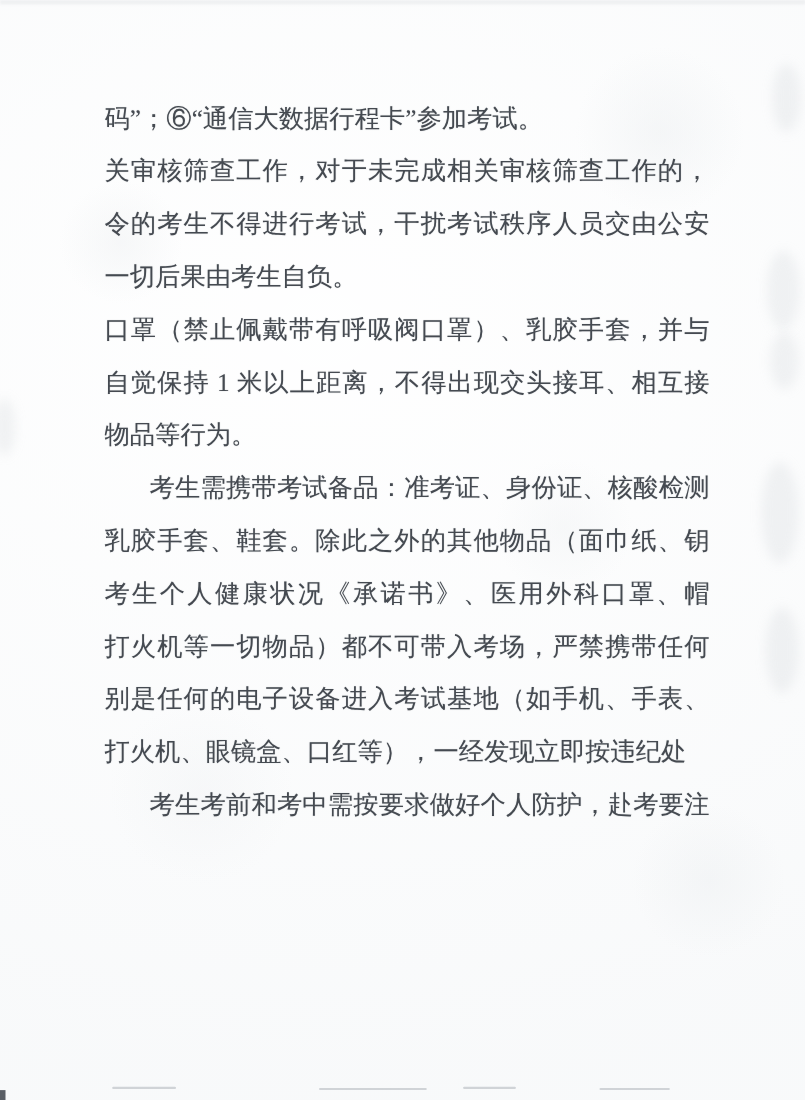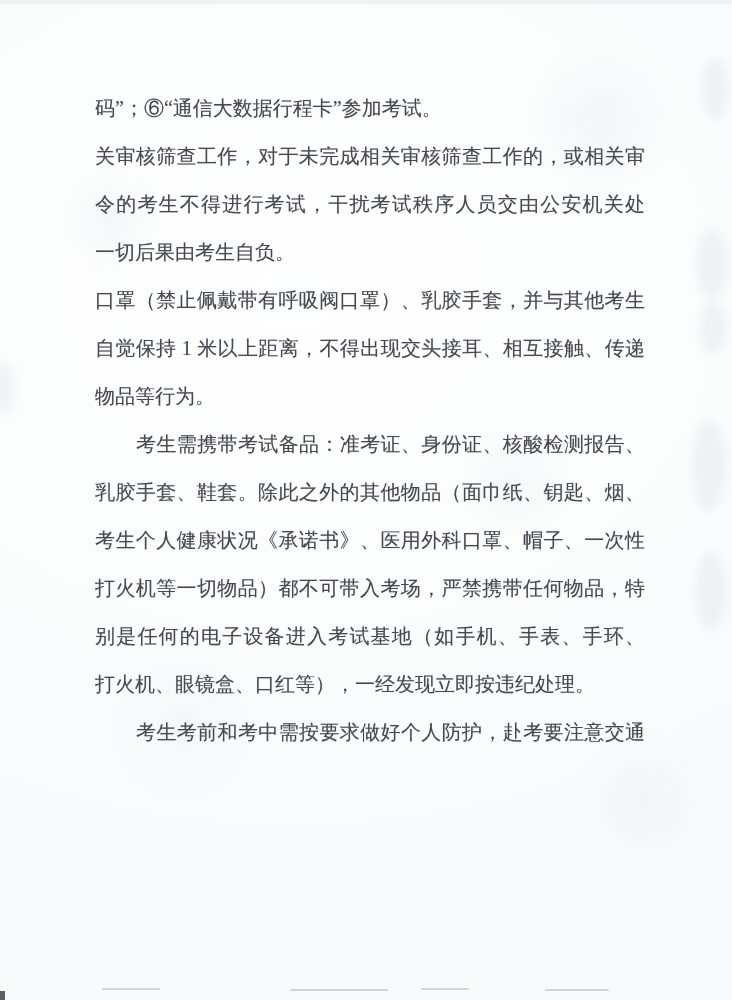--- a/index.html
+++ b/index.html
@@ -34,21 +34,21 @@
     position: absolute;
     left: 95px;
     top: 84px;
     width: 550px;
     color: #454a51;
     text-shadow: 0 0 1px rgba(70,76,84,0.35);
   }
   .line {
     height: 48px;
     line-height: 48px;
-    font-size: 20px;
+    font-size: 23px;
     text-align: justify;
     text-align-last: justify;
     overflow: hidden;
     white-space: normal;
   }
   .line.indent { text-indent: 41px; }
   .line.end { text-align: left; text-align-last: left; }
 
   
   .artifact { position: absolute; pointer-events: none; }

